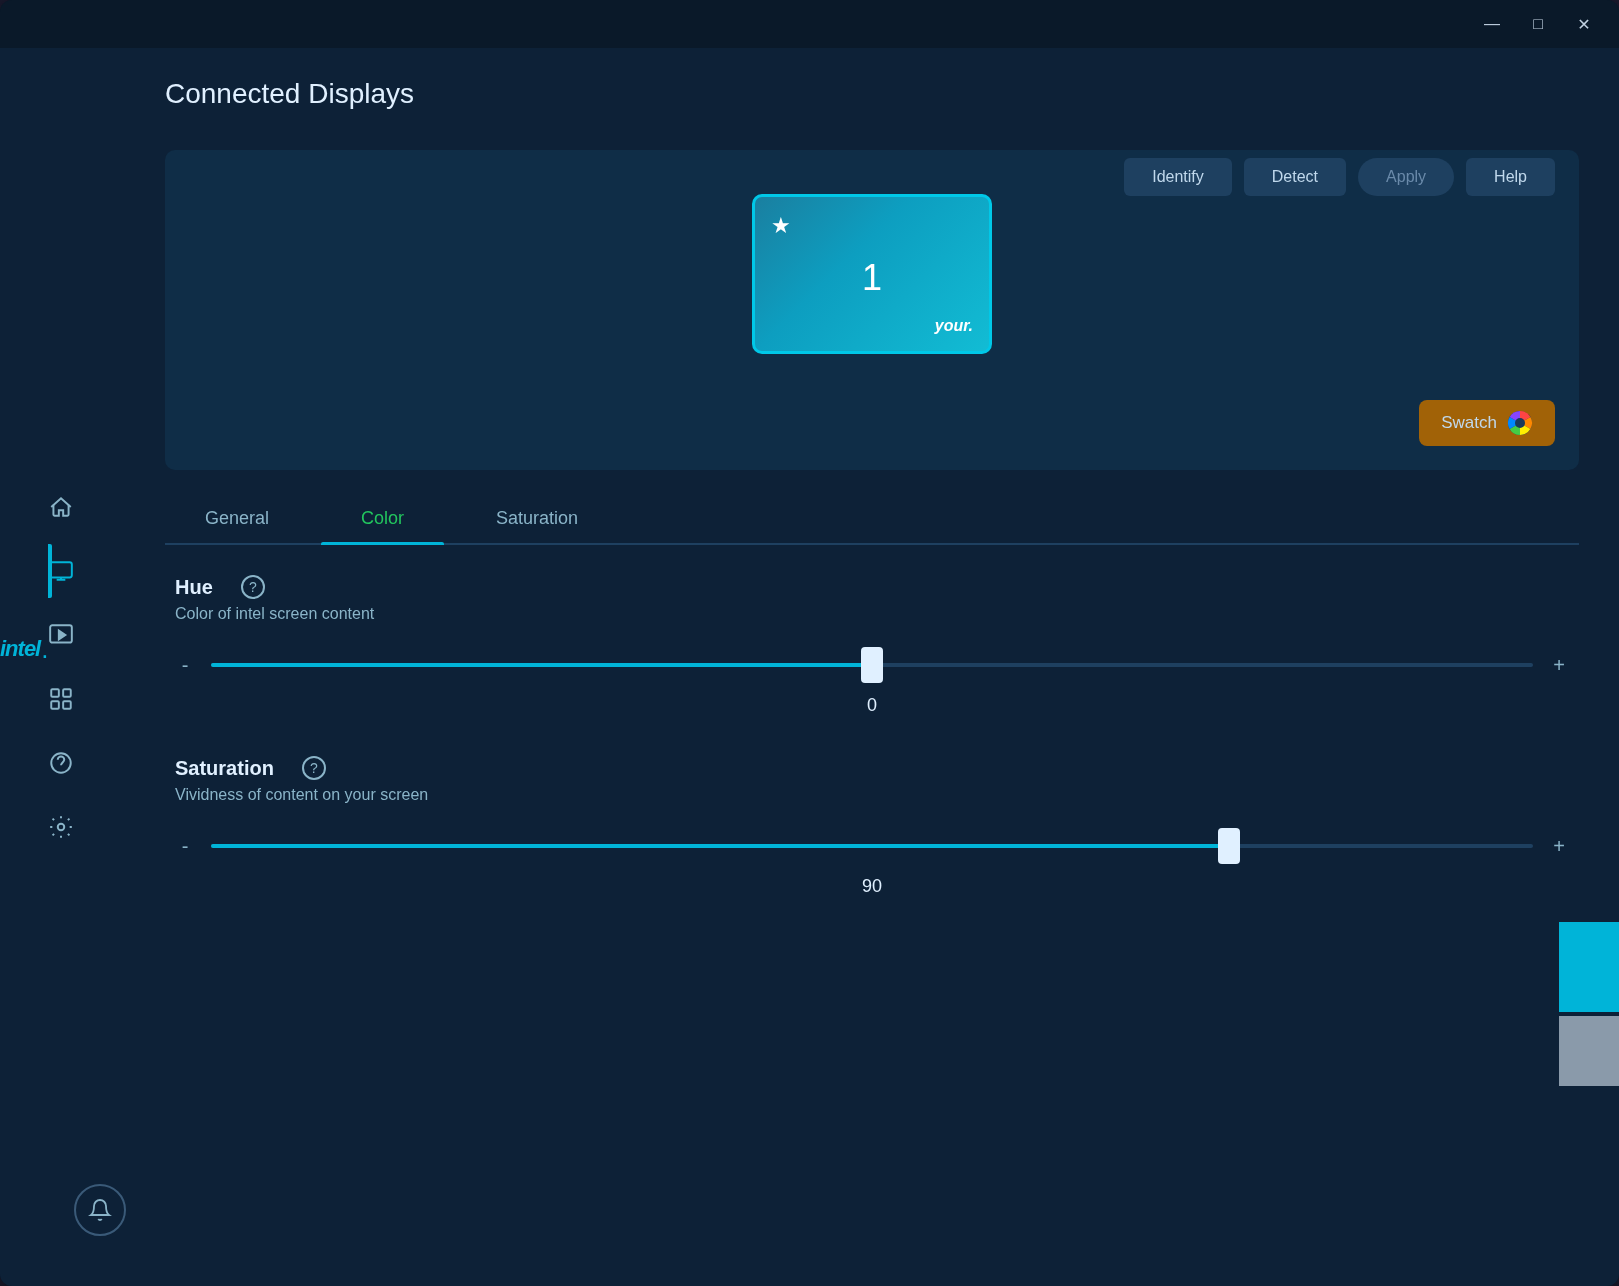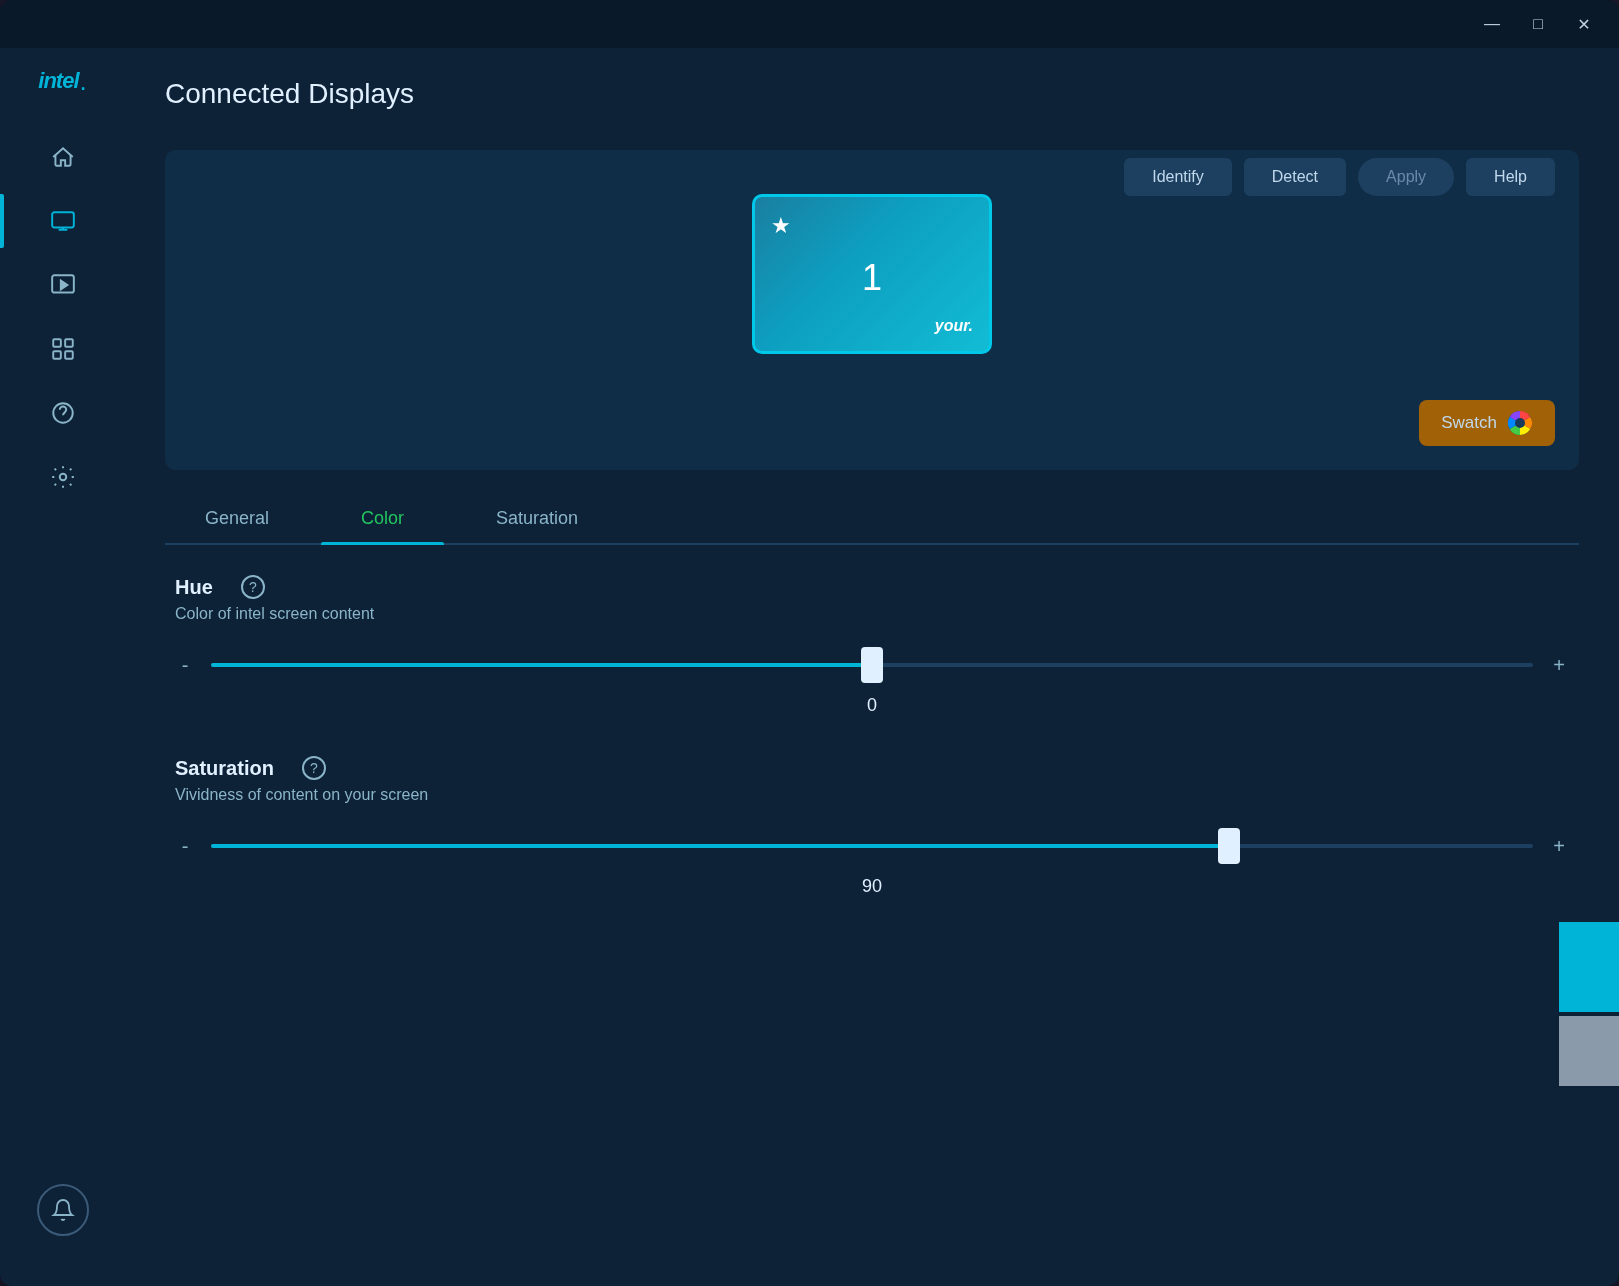--- a/index.html
+++ b/index.html
@@ -10,21 +10,21 @@
       height: 1286px;
       overflow: hidden;
       display: flex;
     }
 
     
     .sidebar {
       width: 125px;
       background: #0d2137;
       display: flex;
-      flex-direction: column;
+      flex-direction: row;
       align-items: center;
       padding: 20px 0;
       height: 100%;
       position: relative;
     }
 
     .sidebar-nav {
       display: flex;
       flex-direction: column;
       align-items: center;

